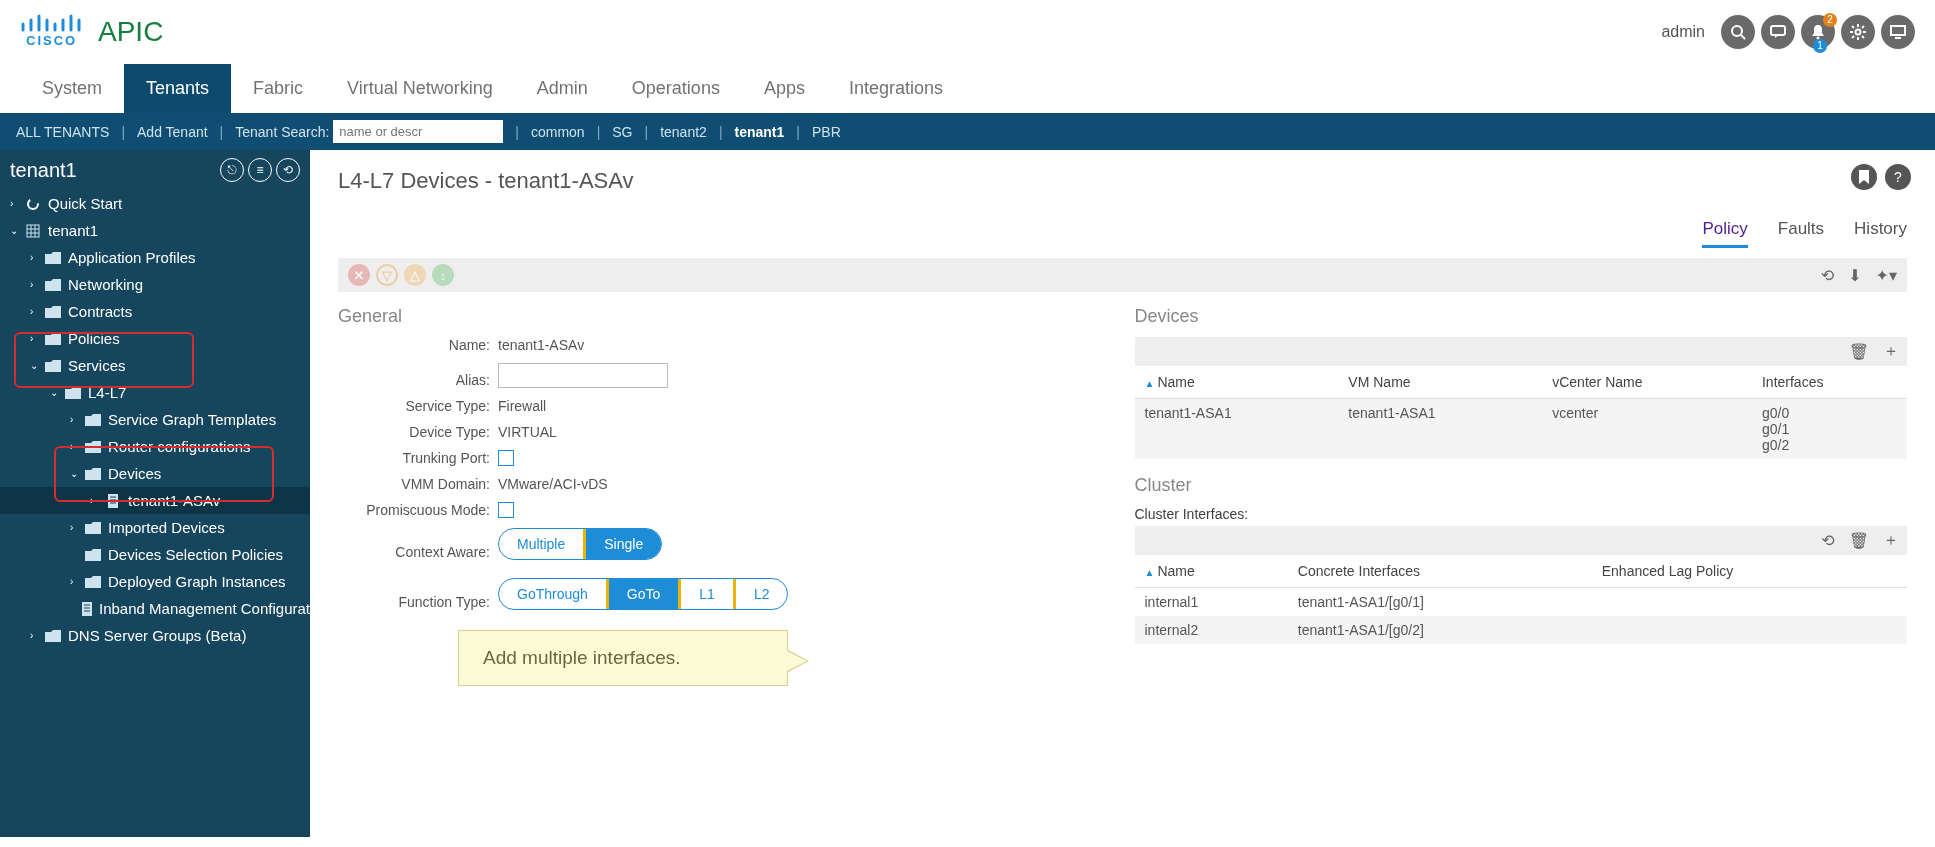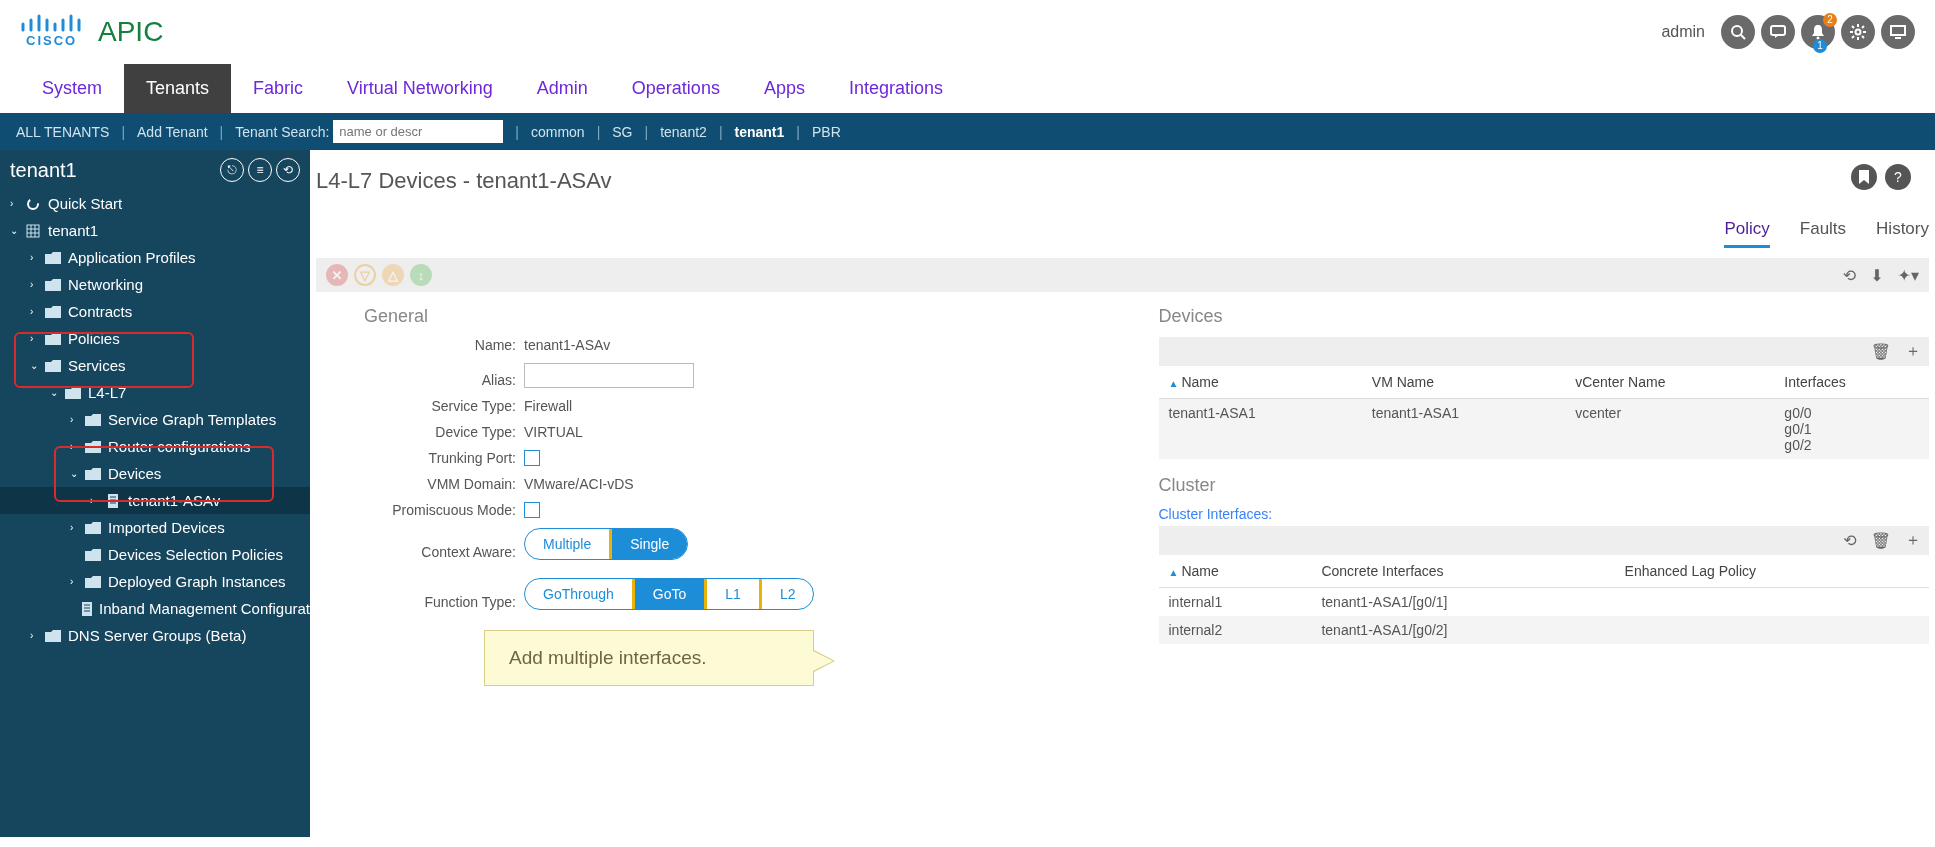--- a/index.html
+++ b/index.html
@@ -11,22 +11,22 @@
 .app-title { font-size: 28px; color: #15803d; font-weight: 300; }
 .brand-bar .spacer { flex: 1; }
 .user-label { font-size: 16px; color: #555; margin-right: 10px; }
 .icon-btn { width: 34px; height: 34px; border-radius: 50%; background: #6a6a6a; color:#fff; display:inline-flex; align-items:center; justify-content:center; margin-left:6px; font-size:16px; position:relative; cursor:pointer;}
 .icon-btn .badge { position:absolute; border-radius:50%; font-size:10px; width:14px; height:14px; display:flex; align-items:center; justify-content:center; color:#fff;}
 .badge.tr { top:-2px; right:-2px; background:#e8801a;}
 .badge.bl { bottom:-4px; left:12px; background:#1d8dd8;}
 
 
 .main-nav { display:flex; align-items:center; padding: 0 20px; border-bottom: 0; background:#fff;}
-.main-nav .tab { padding: 14px 22px; font-size: 18px; color:#6d28d9; cursor:pointer;}
-.main-nav .tab.active { background:#404040; color:#fff;text-align:right;}
+.main-nav .tab { padding: 14px 22px; font-size: 18px; color:#737373; cursor:pointer;}
+.main-nav .tab.active { background:#0c4a6e; color:#fff;text-align:right;}
 
 
 .sub-nav { background:#104d73; color:#fff; padding: 7px 16px; display:flex; align-items:center; font-size:14px;}
 .sub-nav .divider { margin: 0 12px; color:#7fa9c1;}
 .sub-nav .link { cursor:pointer; color:#cfe3ee;}
 .sub-nav .link.sel { font-weight:bold; color:#fff;}
 .sub-nav .label {color:#cfe3ee;}
 .sub-nav input { background:#fff; border:none; padding:4px 6px; width:170px; font-size:13px;}
 
 .workspace { display:flex; height: calc(100vh - 160px); min-height:550px;}
@@ -41,36 +41,36 @@
 .tree-node .ticon{ width:18px; height:14px; display:inline-flex; align-items:center; justify-content:center; margin-right:6px;}
 .folder-svg { width:16px; height:12px; fill:#cfe3ee;}
 .doc-svg {width:12px; height:14px; fill:#cfe3ee;}
 .grid-svg{width:14px; height:14px; fill:#cfe3ee;}
 .arc-svg{width:14px; height:14px; }
 .tree-node.selected{ background:#0e3447;}
 .redbox { position:absolute; border:2.5px solid #d82b2b; border-radius:6px; pointer-events:none;}
 .tree-pane{position:relative;}
 
 
-.content { flex:1; background:#fff; padding: 18px 6px; position:relative; overflow:auto;}
+.content { flex:1; background:#fff; padding: 18px 28px; position:relative; overflow:auto;}
 .content-title { font-size:22px; color:#555; }
 .top-right-icons { position:absolute; top:14px; right:24px; display:flex; gap:8px;}
 .round-dark{ width:26px; height:26px; border-radius:50%; background:#555; color:#fff; display:flex; align-items:center; justify-content:center; font-size:14px;}
 
 .content-tabs { display:flex; justify-content:flex-end; gap:30px; margin-top:25px; padding-right:0px;}
 .content-tabs .ct { font-size:17px; color:#555; padding-bottom:6px; cursor:pointer;}
 .content-tabs .ct.active{ color:#4c1d95; border-bottom:3px solid #1d8dd8;}
 
 .toolbar { background:#eee; margin-top:10px; display:flex; align-items:center; padding:6px 10px;}
 .toolbar .spacer{flex:1;}
 .status-ico{ width:22px; height:22px; border-radius:50%; margin-right:6px; display:flex; align-items:center; justify-content:center; font-weight:bold; font-size:13px; opacity:.35;}
 .si-red{background:#d9534f; color:#fff;} .si-or{border:2.5px solid #ec971f; color:#ec971f;} .si-yl{background:#f0ad4e;color:#fff;} .si-gr{background:#5cb85c;color:#fff;}
 .tool-ico{ color:#666; margin-left:14px; cursor:pointer; font-size:16px;}
 
-.two-col { display:flex; gap:24px; margin-top:12px;margin-left:48px;}
+.two-col { display:flex; gap:24px; margin-top:12px;}
 .col { flex:1; min-width:0;}
 .section-title { font-size:18px; color:#888; margin:2px 0 10px;}
 .form-row{ display:flex; align-items:flex-end; margin-bottom:10px;}
 .form-row .lbl{ width:160px; text-align:right; color:#555; padding-right:8px;}
 .form-row .val{ color:#555;}
 .form-row input[type=text]{ border:1px solid #bbb; padding:4px; width:170px;}
 .chk{ width:16px; height:16px; border:1.5px solid #1d8dd8; display:inline-block; background:#fff;}
 
 .seg { display:inline-flex; border:1.5px solid #1d8dd8; border-radius:18px; overflow:hidden;}
 .seg .s{ padding:7px 18px; color:#1d8dd8; cursor:pointer;}
@@ -82,21 +82,21 @@
 .callout::before{ content:""; position:absolute; right:-22px; top:19px; border-top:11px solid transparent; border-bottom:11px solid transparent; border-left:21px solid #d7cf8a;}
 
 .panel-hdr{ background:#eee; display:flex; align-items:center; padding:4px 8px; margin-top:4px;}
 .panel-hdr .spacer{flex:1;}
 .table{ width:100%; border-collapse:collapse;}
 .table th{ text-align:left; font-weight:normal; color:#444; padding:8px 10px; border-bottom:1px solid #ddd; font-size:14px;}
 .table td{ padding:6px 10px; color:#555; font-size:14px; vertical-align:top;}
 .table tbody tr{ background:#f4f4f4;}
 .table tbody tr.alt{ background:#fff;}
 .sort-arrow{ color:#1d8dd8; font-size:10px; margin-right:3px;}
-.sub-label{ font-size:14px; color:#3b82f6; margin:6px 0 4px;}
+.sub-label{ font-size:14px; color:#404040; margin:6px 0 4px;}
 </style>
 </head>
 <body>
 
 <div class="brand-bar">
   <div class="cisco-logo">
     <svg width="64" height="36" viewBox="0 0 64 36">
       <g stroke="#1d8dd8" stroke-width="3" stroke-linecap="round">
         <line x1="3" y1="12" x2="3" y2="18"></line>
           <line x1="11" y1="8" x2="11" y2="18"></line>

